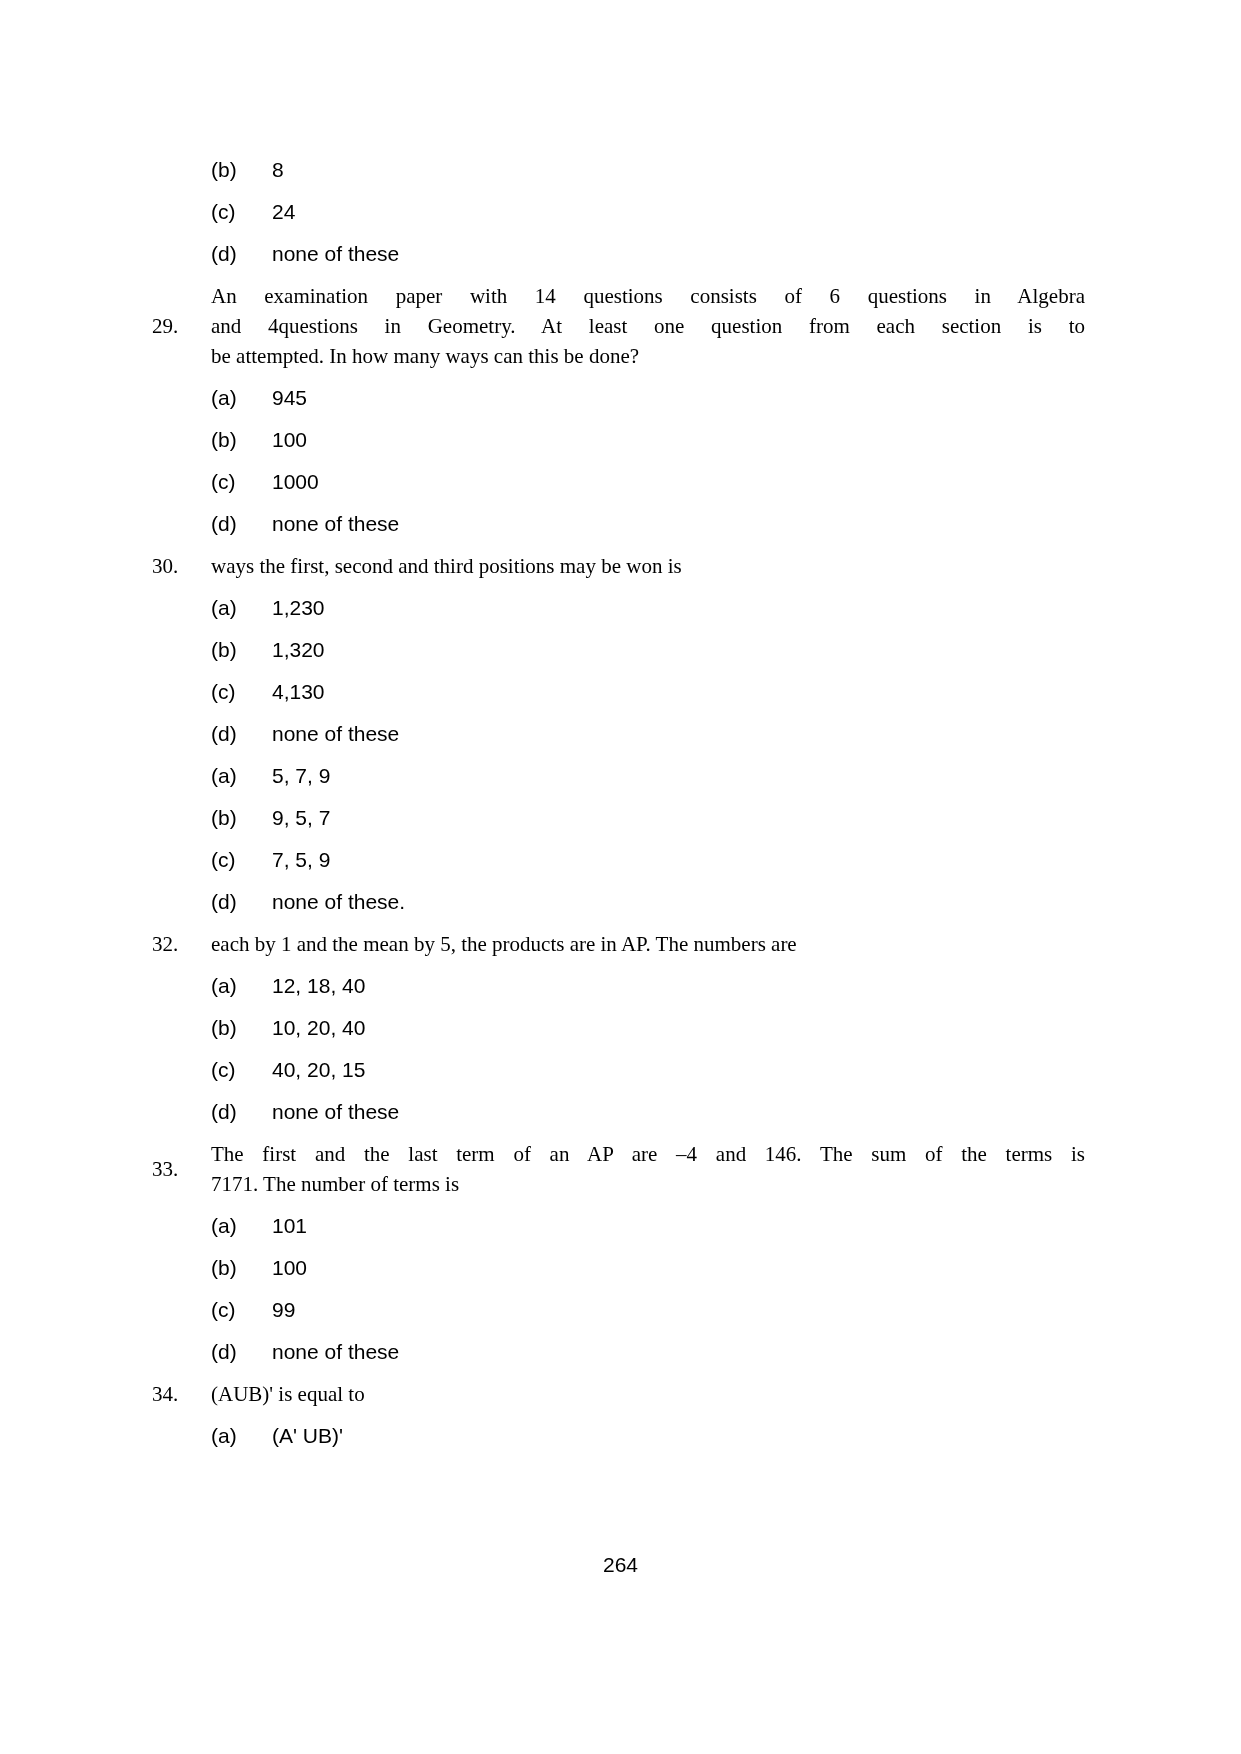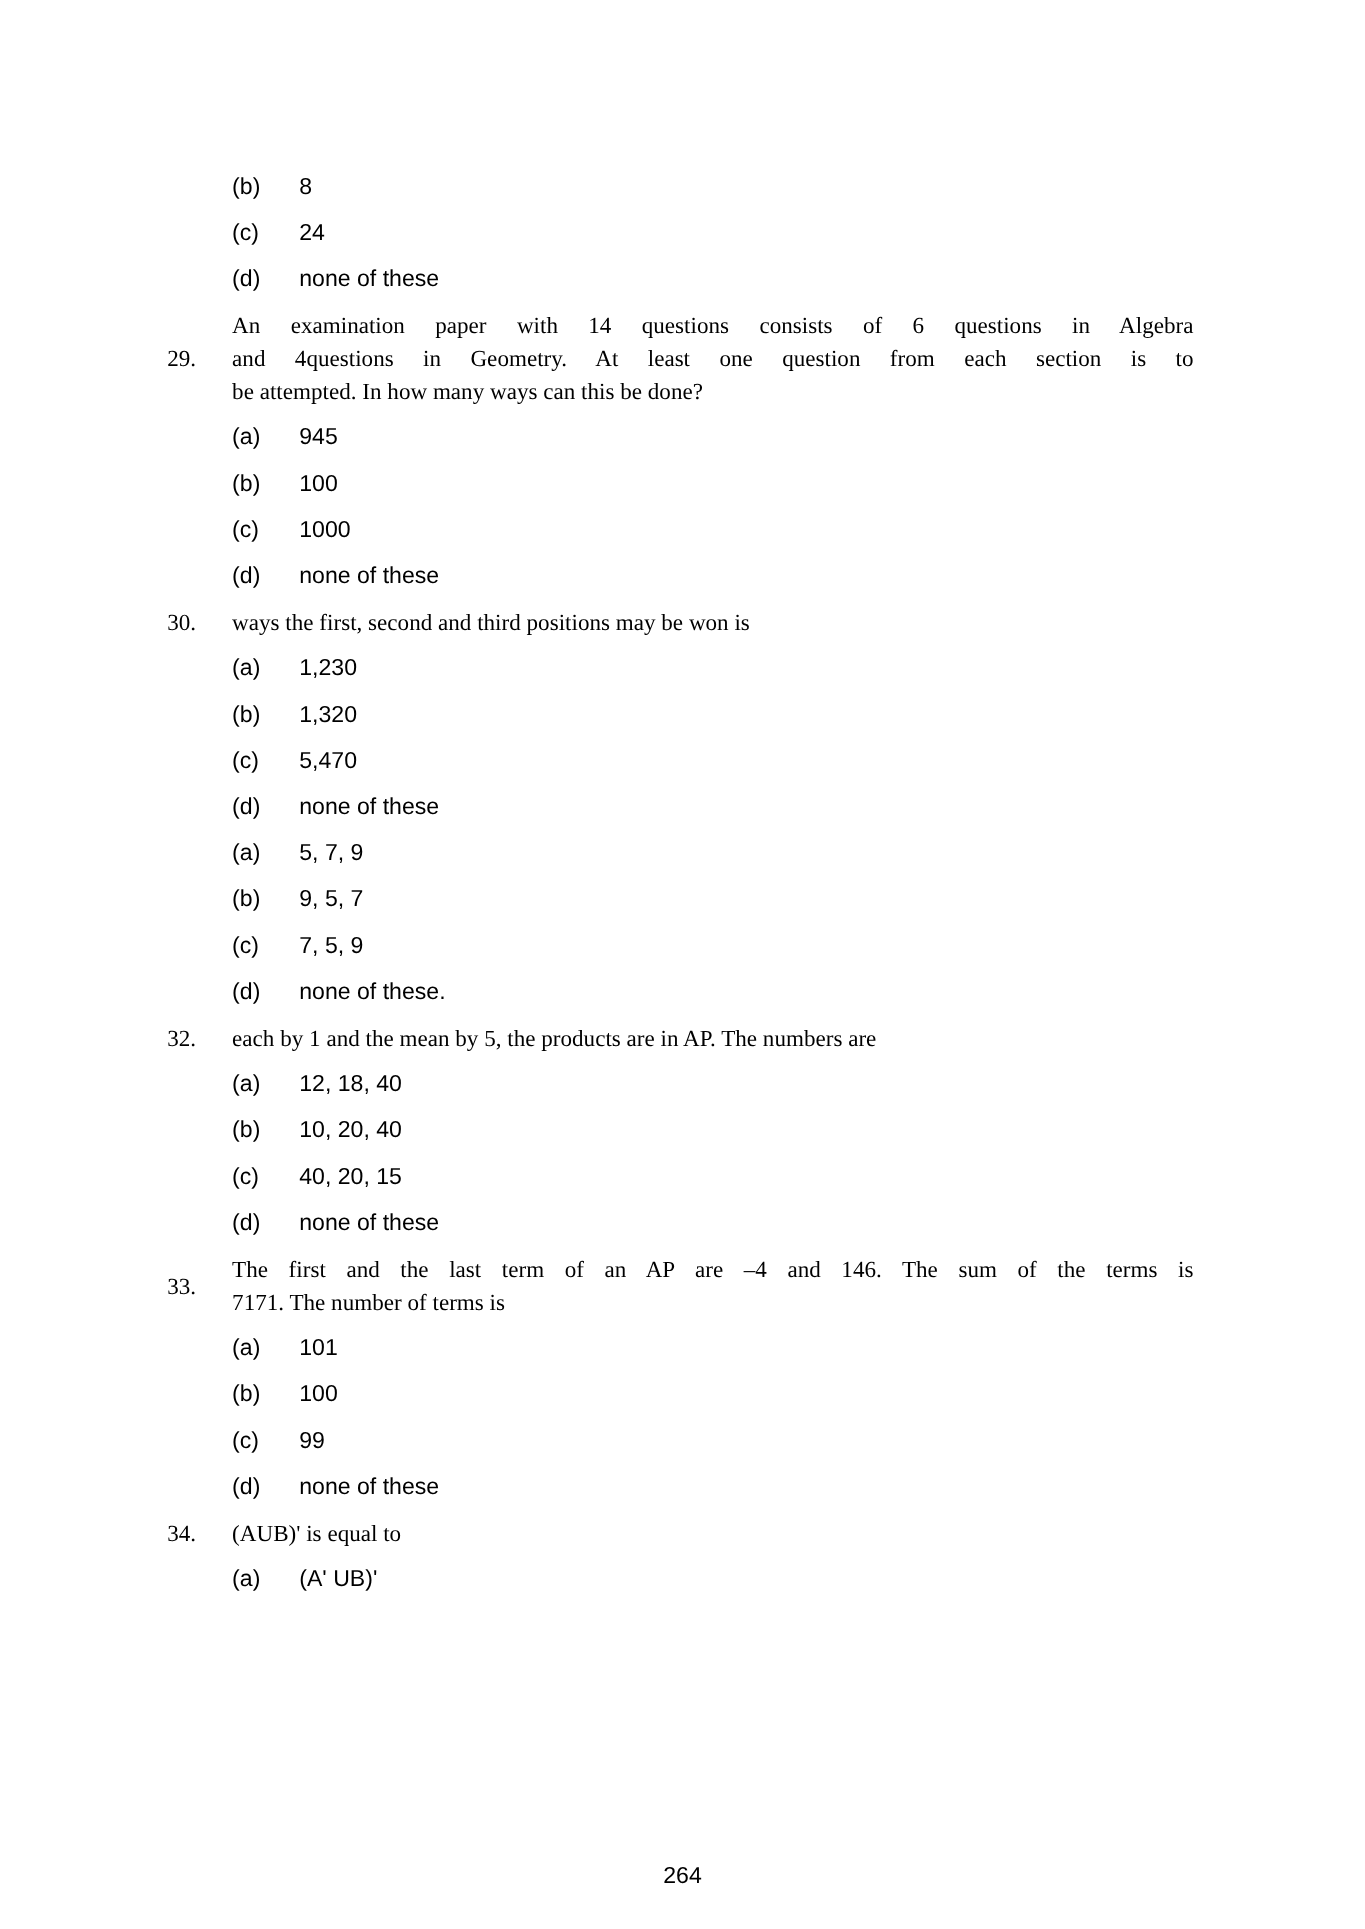--- a/index.html
+++ b/index.html
@@ -58,21 +58,21 @@
     margin-bottom: 12px;
   }
   .opt-label {
     flex: 0 0 61px;
   }
   .opt-text {
     flex: 1 1 auto;
   }
   .page-number {
     position: absolute;
-    top: 1691px;
+    top: 1550px;
     left: 0;
     width: 100%;
     text-align: center;
     line-height: 30px;
   }
 </style>
 </head>
 <body>
 
 <div class="page">
@@ -130,21 +130,21 @@
       <div class="option-row">
         <span class="opt-label">(a)</span>
         <span class="opt-text">1,230</span>
       </div>
       <div class="option-row">
         <span class="opt-label">(b)</span>
         <span class="opt-text">1,320</span>
       </div>
       <div class="option-row">
         <span class="opt-label">(c)</span>
-        <span class="opt-text">5,470</span>
+        <span class="opt-text">4,130</span>
       </div>
       <div class="option-row">
         <span class="opt-label">(d)</span>
         <span class="opt-text">none of these</span>
       </div>
     </div>
 
     <div class="options">
       <div class="option-row">
         <span class="opt-label">(a)</span>

